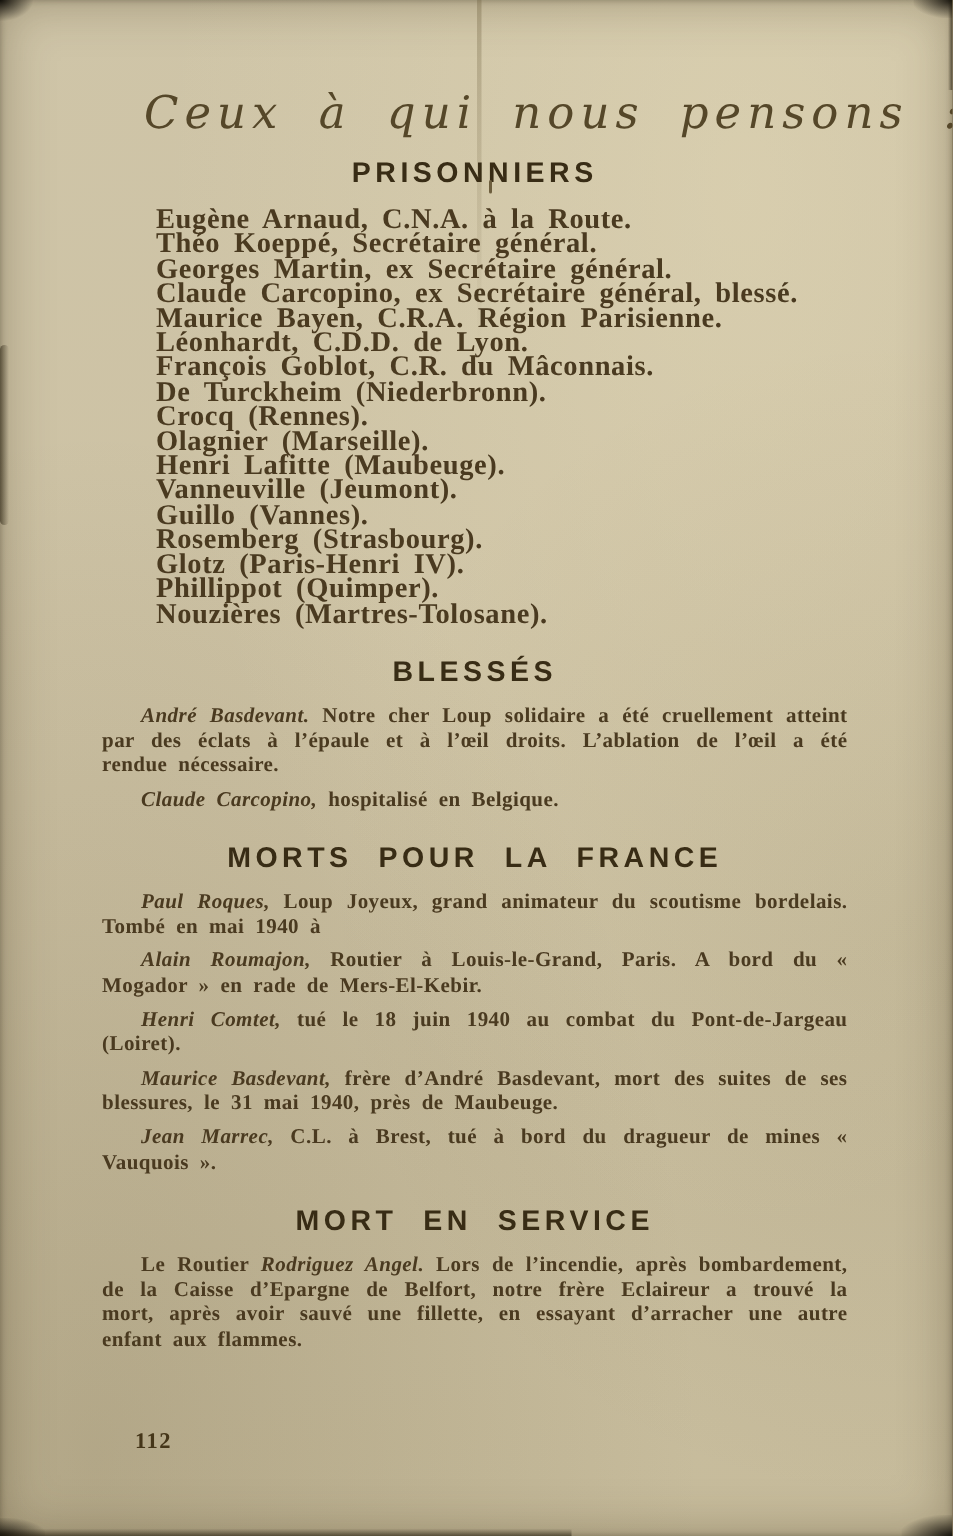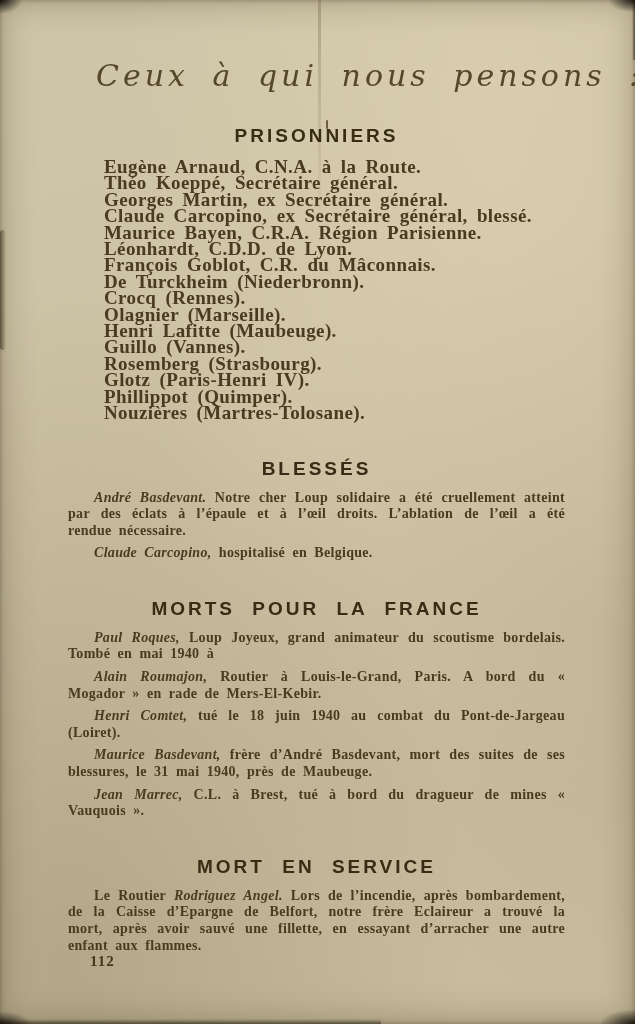--- a/index.html
+++ b/index.html
@@ -56,22 +56,22 @@
 
   .section-heading {
     margin: 0; text-align: center;
     font-family: "Liberation Sans", sans-serif;
     font-weight: 700;
     font-size: 19px;
     letter-spacing: 3px;
     word-spacing: 9px;
     color: #382c15;
   }
-  .h-first { margin-top: 32px; }
-  .h-mid   { margin-top: 36px; }
+  .h-first { margin-top: 12px; }
+  .h-mid   { margin-top: 20px; }
 
   .name-list {
     list-style: none; margin: 12px 0 0 36px; padding: 0;
     font-size: 19px; font-weight: 700;
     line-height: 16.4px;
     letter-spacing: 0.4px; word-spacing: 4px;
     color: #4a3a20;
   }
   .para {
     margin: 6px 0 0 0;
@@ -116,20 +116,21 @@
         <li>Théo Koeppé, Secrétaire général.</li>
         <li>Georges Martin, ex Secrétaire général.</li>
         <li>Claude Carcopino, ex Secrétaire général, blessé.</li>
         <li>Maurice Bayen, C.R.A. Région Parisienne.</li>
         <li>Léonhardt, C.D.D. de Lyon.</li>
         <li>François Goblot, C.R. du Mâconnais.</li>
         <li>De Turckheim (Niederbronn).</li>
         <li>Crocq (Rennes).</li>
         <li>Olagnier (Marseille).</li>
         <li>Henri Lafitte (Maubeuge).</li>
+        <li>Vanneuville (Jeumont).</li>
         <li>Guillo (Vannes).</li>
         <li>Rosemberg (Strasbourg).</li>
         <li>Glotz (Paris-Henri IV).</li>
         <li>Phillippot (Quimper).</li>
         <li>Nouzières (Martres-Tolosane).</li>
       </ul>
     </section>
 
     <section>
       <h2 class="section-heading h-mid">BLESSÉS</h2>

